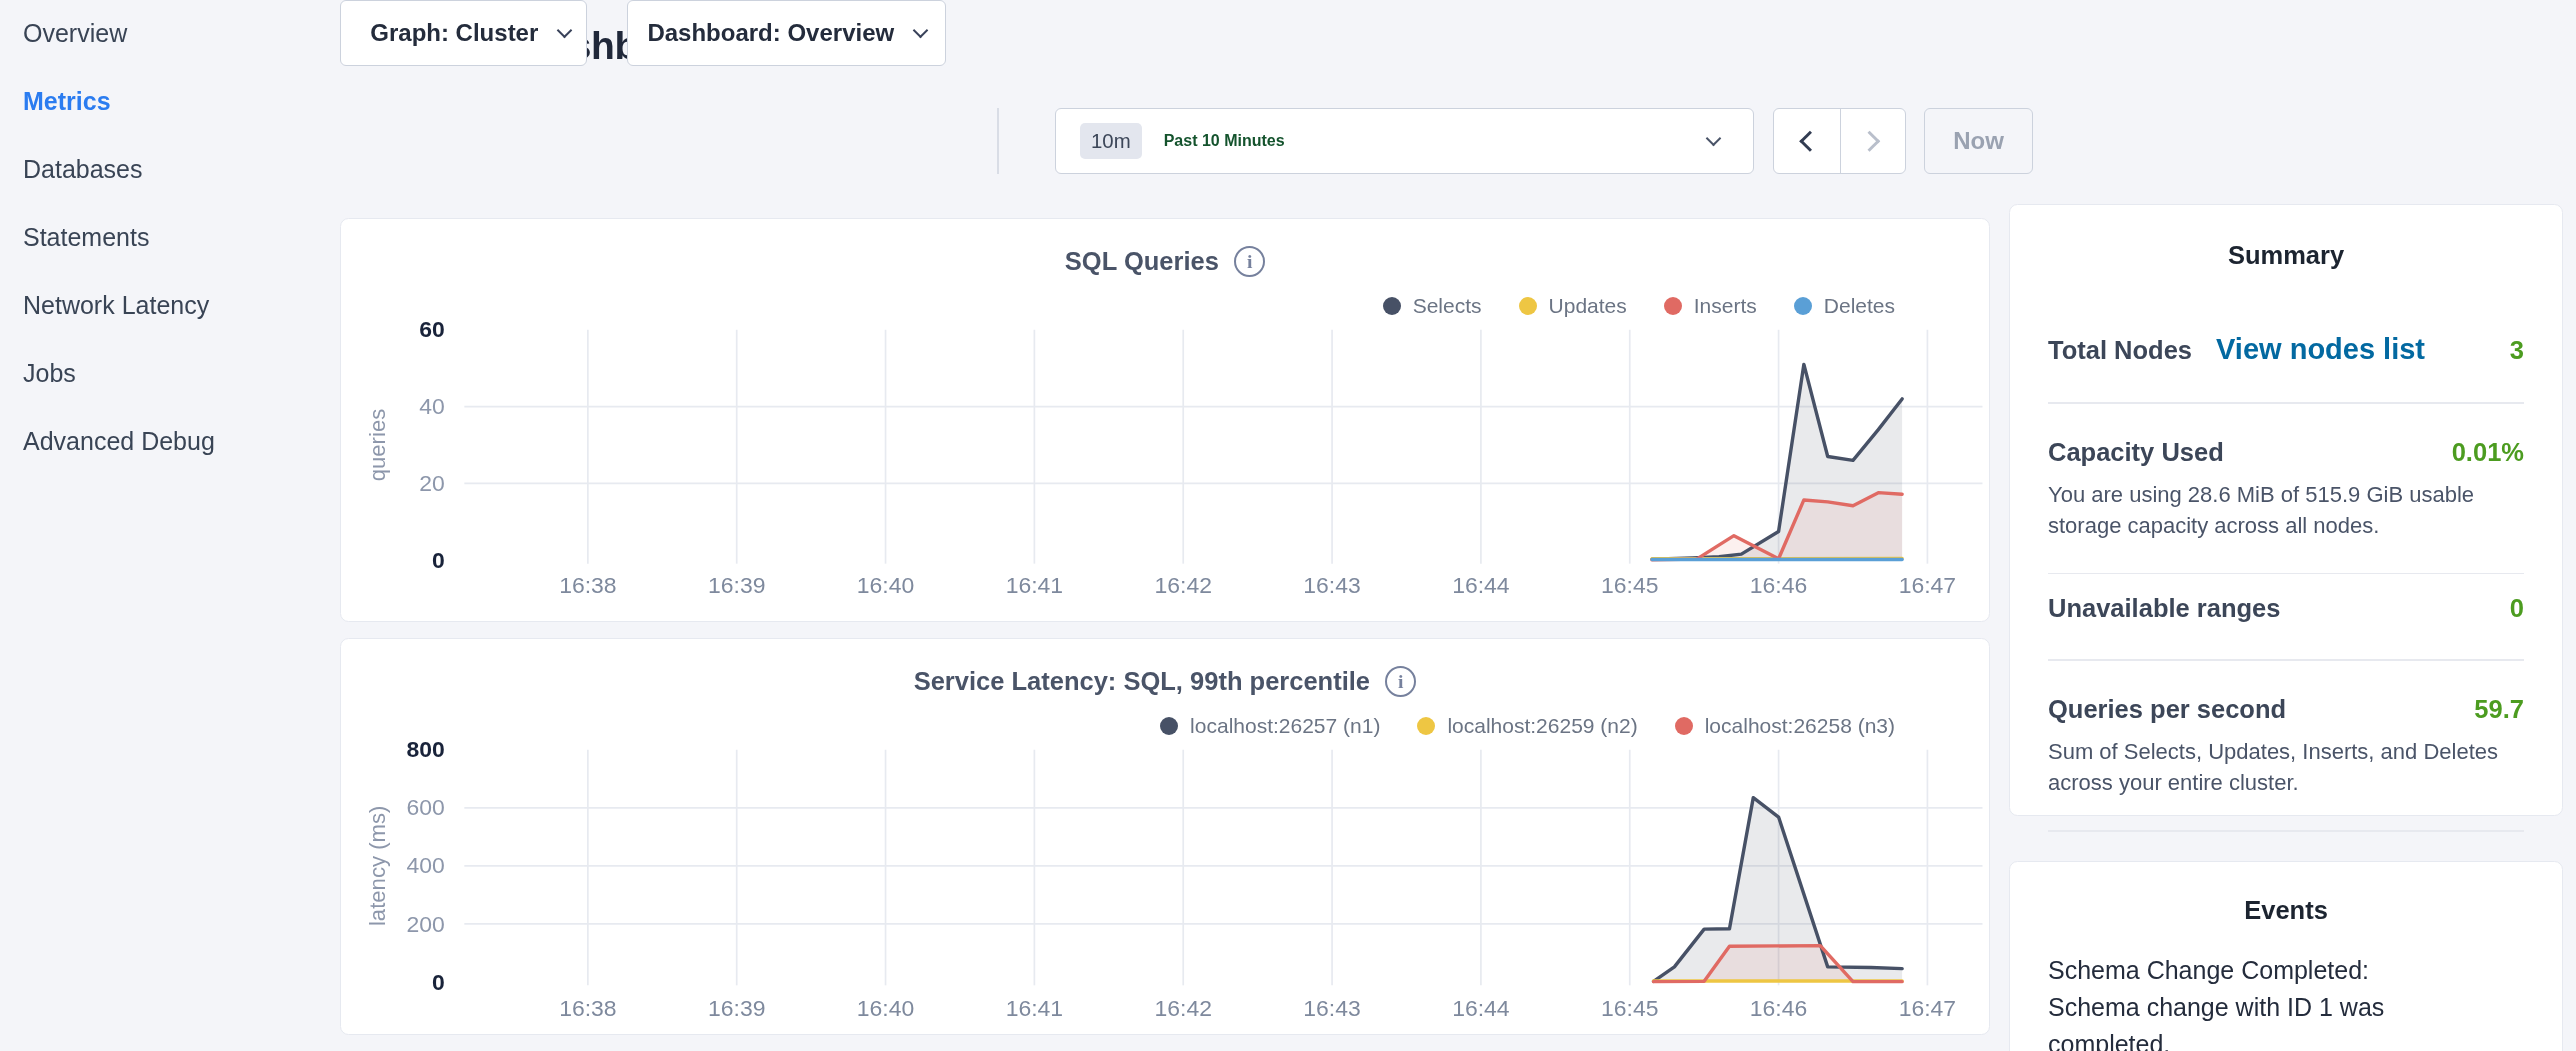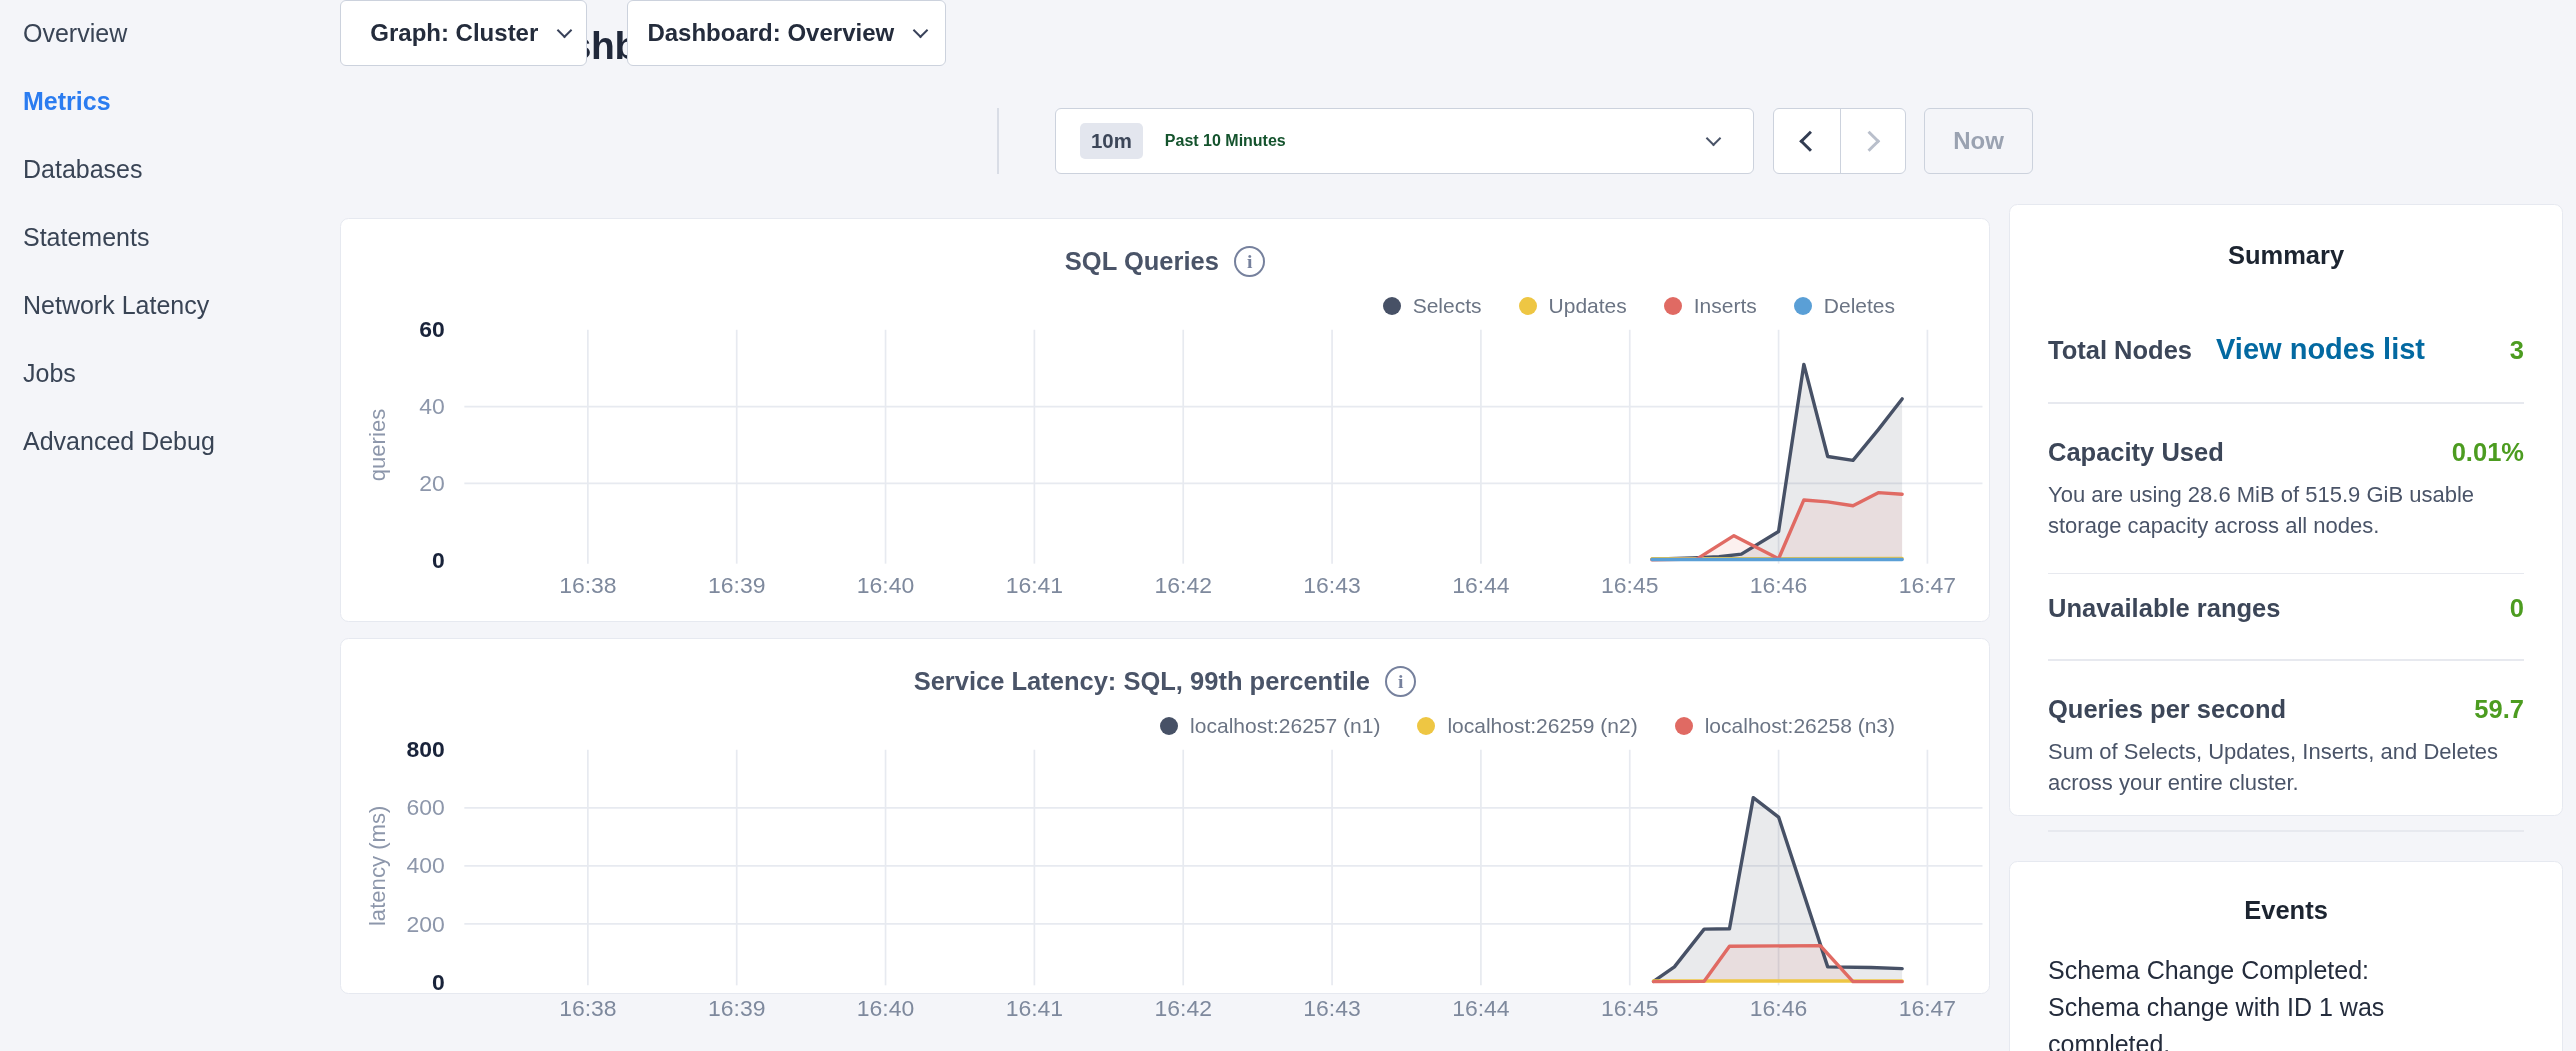--- a/index.html
+++ b/index.html
@@ -24,33 +24,33 @@
   }
   #btn-graph { left:340px; width:247px;padding-left:13px; }
   #btn-dashboard { left:627px; width:319px; }
   .v-divider { position:absolute; left:997px; top:108px; width:1.7px; height:66px; background:#d9dde6; }
   .chev { display:inline-block; width:11px; height:11px; border-right:2.6px solid #39425a; border-bottom:2.6px solid #39425a; transform:rotate(45deg); margin-top:-5.1px; }
   .timepicker {
     position:absolute; left:1055px; top:108px; width:699px; height:66px;
     background:#fff; border:1.7px solid #ccd2dd; border-radius:6px;
     display:flex; align-items:center; cursor:pointer;
   }
-  .time-badge { margin-left:24px; background:#e3e6ee; border-radius:5.1px; padding:6.8px 11px; font-size:20.4px; font-weight:bold; color:#3c4658; }
+  .time-badge { margin-left:24px; background:#e3e6ee; border-radius:5.1px; padding:6.8px 11px; font-size:20.4px; font-weight:normal; color:#3c4658; }
   .time-label { margin-left:22px; font-size:16px; font-weight:bold; color:#14532d; }
   .timepicker .chev { position:absolute; right:34px; border-width:2.1px; border-color:#4a5468; }
   .seg { position:absolute; left:1773px; top:108px; width:133px; height:66px; background:#fff; border:1.7px solid #ccd2dd; border-radius:6px; display:flex; }
   .seg-btn { width:50%; display:flex; align-items:center; justify-content:center; cursor:pointer; }
   .seg-btn + .seg-btn { border-left:1.7px solid #ccd2dd; }
   .chev-left { width:14.5px; height:14.5px; border-right:3.4px solid #323c52; border-bottom:3.4px solid #323c52; transform:rotate(135deg); margin-left:6.8px; }
   .chev-right { width:14.5px; height:14.5px; border-right:3.4px solid #b9bfcb; border-bottom:3.4px solid #b9bfcb; transform:rotate(-45deg); margin-right:6.8px; }
   .now-btn { position:absolute; left:1924px; top:108px; width:109px; height:66px; border:1.7px solid #ccd2dd; border-radius:6px; background:transparent; font-size:24px; font-weight:bold; color:#9aa2b1; display:flex; align-items:center; justify-content:center; cursor:default; }
   
   .card { position:absolute; background:#fff; border:1.7px solid #e6e9f0; border-radius:8.5px; }
   #chart-card-0 { left:340px; top:218px; width:1650px; height:404px; }
-  #chart-card-1 { left:340px; top:638px; width:1650px; height:356px; }
+  #chart-card-1 { left:340px; top:638px; width:1650px; height:397px; }
   #summary-card { left:2009px; top:204px; width:554px; height:612px; }
   #events-card  { left:2009px; top:861px; width:554px; height:213px; }
   
   .chart-title-row { position:absolute; left:0; right:0; top:27px; display:flex; align-items:center; justify-content:center; gap:15.3px; }
   .chart-title { font-size:25.5px; font-weight:bold; color:#4a5468; }
   .info-icon { width:31px; height:31px; border:2.6px solid #76819d; border-radius:50%; color:#76819d; font-size:19.6px; font-weight:600; display:flex; align-items:center; justify-content:center; font-family:"Liberation Serif", serif; }
   .legend { position:absolute; right:94px; top:75px; display:flex; gap:37px; }
   .legend-item { display:flex; align-items:center; gap:12px; font-size:21px; color:#6b7484; }
   .legend-dot { width:18px; height:18px; border-radius:50%; }
   .chart-svg { position:absolute; left:0; top:0; }

